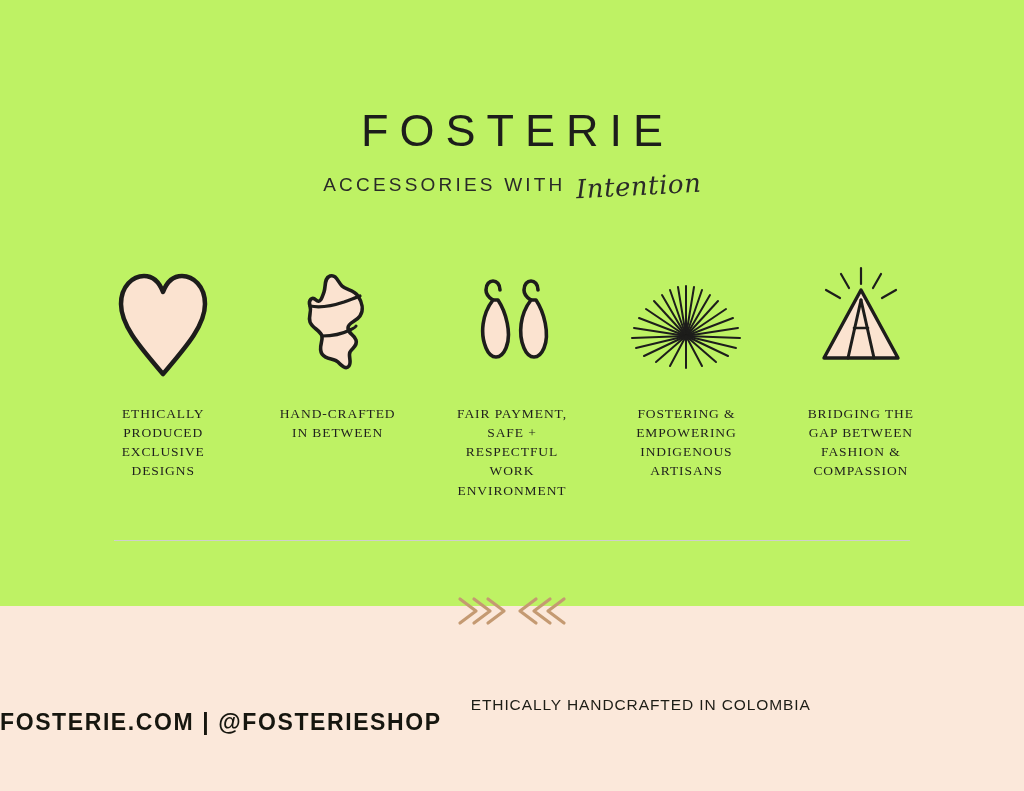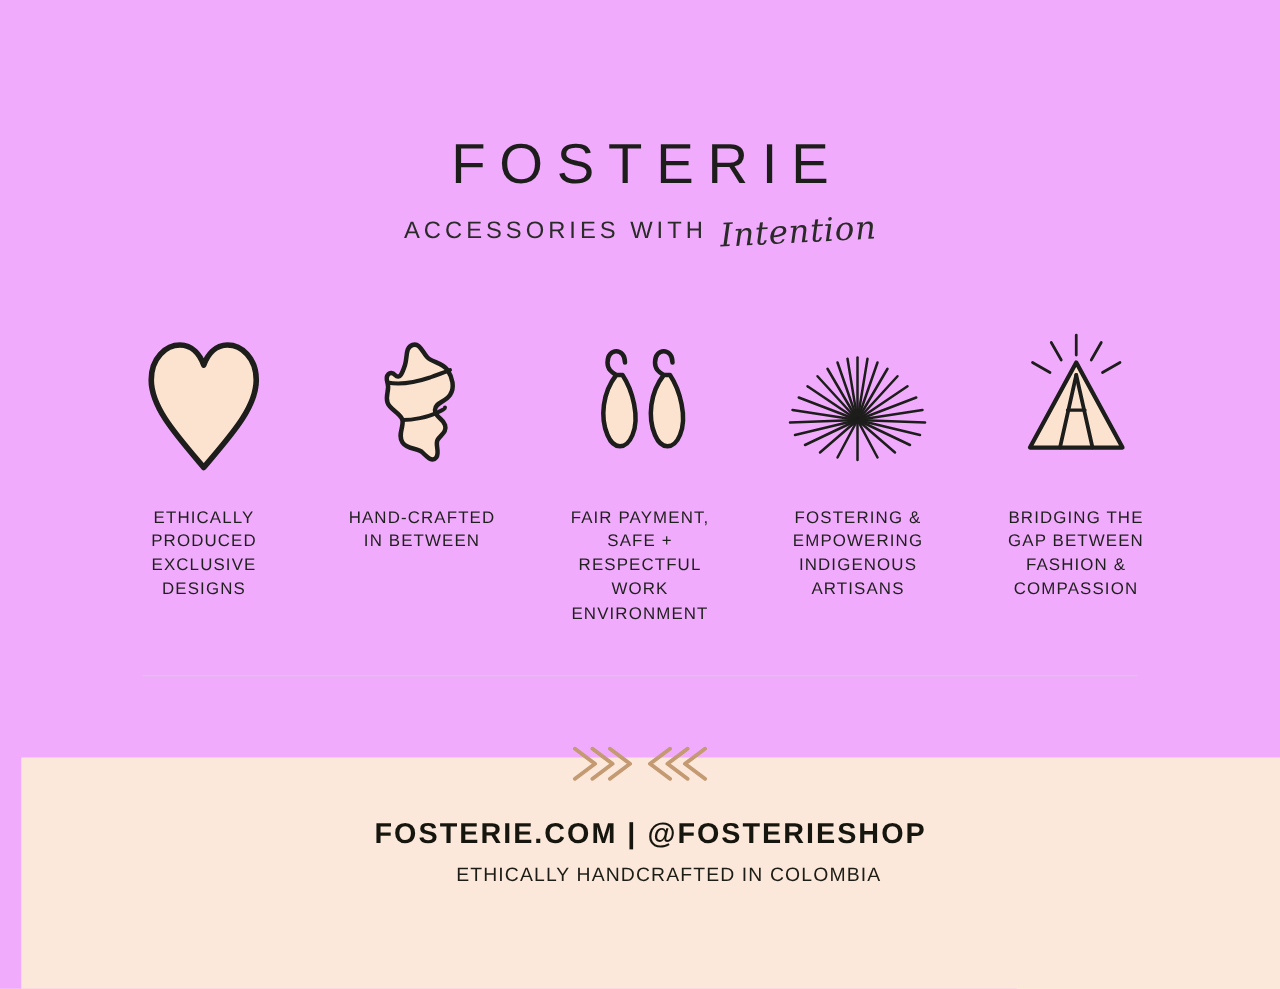--- a/index.html
+++ b/index.html
@@ -11,21 +11,21 @@
     height: 791px;
     background: #fdfcfa;
     font-family: "Liberation Sans", sans-serif;
     overflow: hidden;
     position: relative;
   }
   .page {
     position: relative;
     width: 1024px;
     height: 791px;
-    background: #f0abfc;
+    background: #bef264;
     display: flex;
     flex-direction: column;
   }
   
   .brand-block {
     margin-top: 108px;
     text-align: center;
   }
   .brand-name {
     font-family: "Liberation Sans", sans-serif;
@@ -55,20 +55,21 @@
     transform: translateY(1px) rotate(-3deg);
   }
   
   .values {
     margin-top: 66px;
     display: flex;
     justify-content: center;
     align-items: flex-start;
     padding: 0 76px;
     gap: 0;
+    font-family: Liberation Serif, serif;
   }
   .value {
     flex: 1 1 0;
     display: flex;
     flex-direction: column;
     align-items: center;
   }
   .icon-wrap {
     height: 112px;
     display: flex;
@@ -95,27 +96,26 @@
   .ornament {
     margin-top: 52px;
     display: flex;
     justify-content: center;
     position: relative;
     z-index: 3;
   }
   
   .footer {
     position: absolute;
-    left: 17px;
+    left: 0;
     right: 0;
     bottom: 0;
     height: 185px;
     background: #fbe8da;
     display: flex;
-    flex-direction: column;
     align-items: center;
   }
   .footer-main {
     margin-top: 47px;
     font-size: 23px;
     font-weight: 700;
     letter-spacing: 1.6px;
     color: #16160f;
   }
   .footer-sub {

